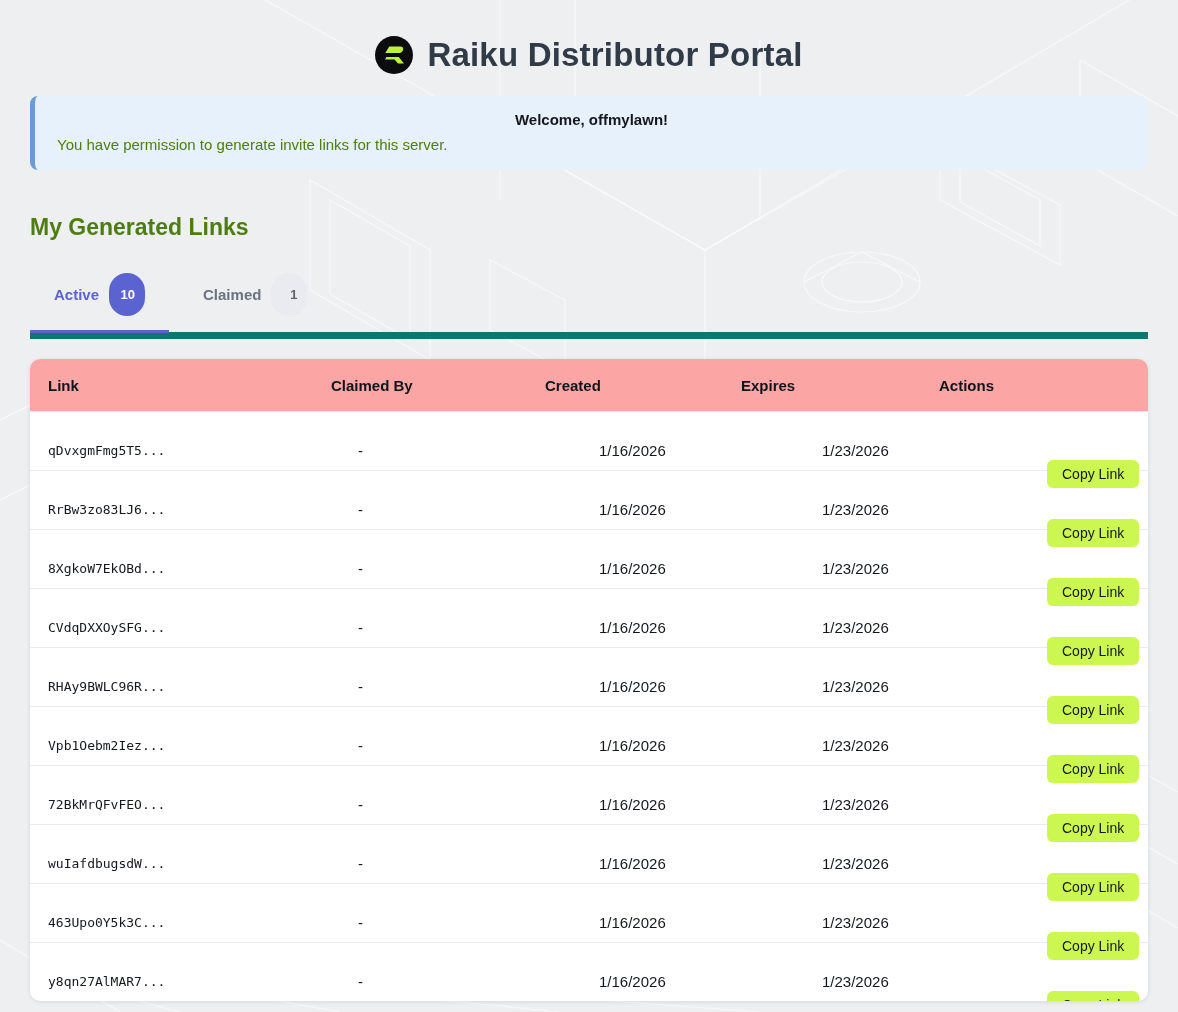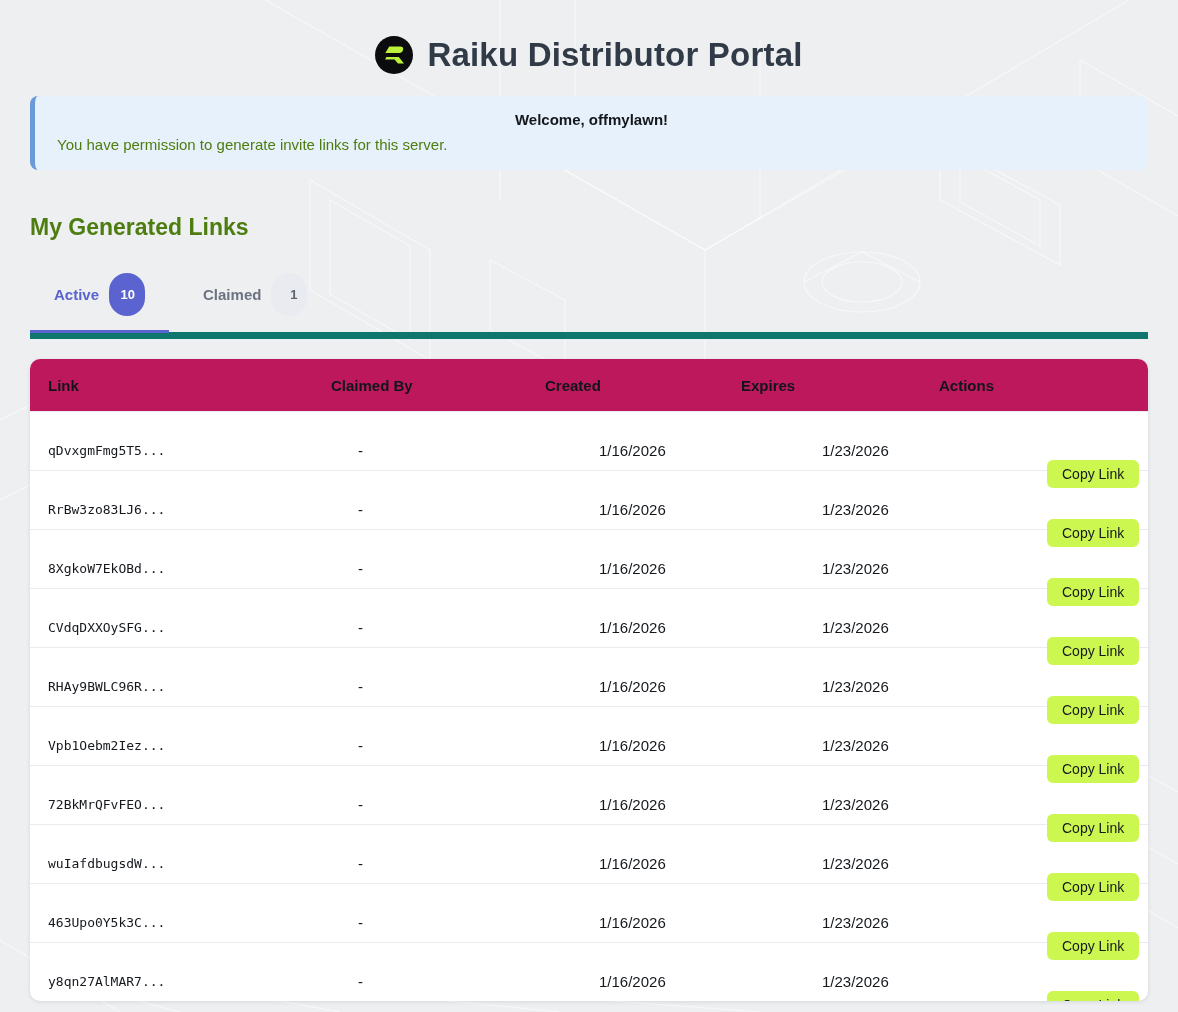--- a/index.html
+++ b/index.html
@@ -67,21 +67,21 @@
     border-radius: 10px;
     box-shadow: 0 1px 4px rgba(20,25,40,.10);
     overflow: hidden;
   }
   .thead, .trow {
     display: grid;
     grid-template-columns: 283px 214px 196px 198px 1fr;
     align-items: center;
   }
   .thead {
-    background: #be185d;
+    background: #fca5a5;
     height: 52px;
   }
   .thead .cell { font-size: 15px; font-weight: bold; color: #10151b; }
   .cell { padding-left: 18px; }
   .trow { height: 59px; border-top: 1px solid #e9ebee; gap: 27px; }
   .mono { font-family: "DejaVu Sans Mono", monospace; font-size: 13px; color: #15181d; }
   .plain { font-size: 15px; color: #14181d; }
   .copy-btn {
     background: #ccf751; color: #15181c;
     border: none; border-radius: 6px;

